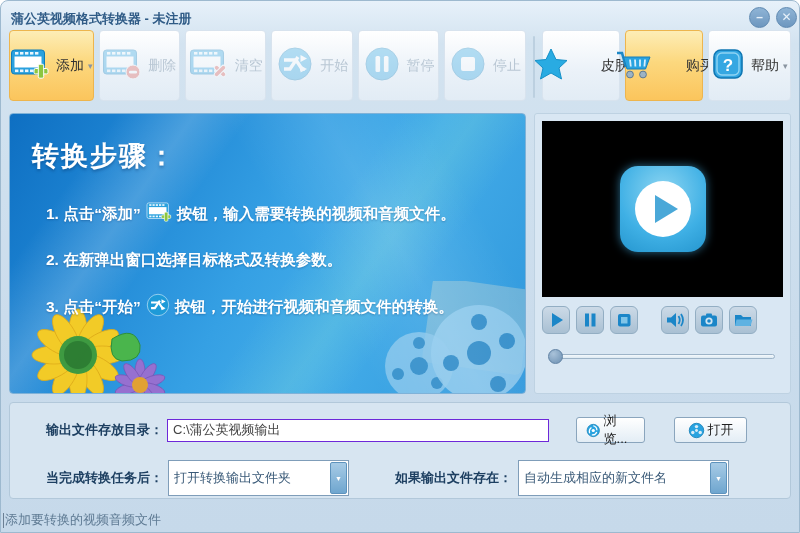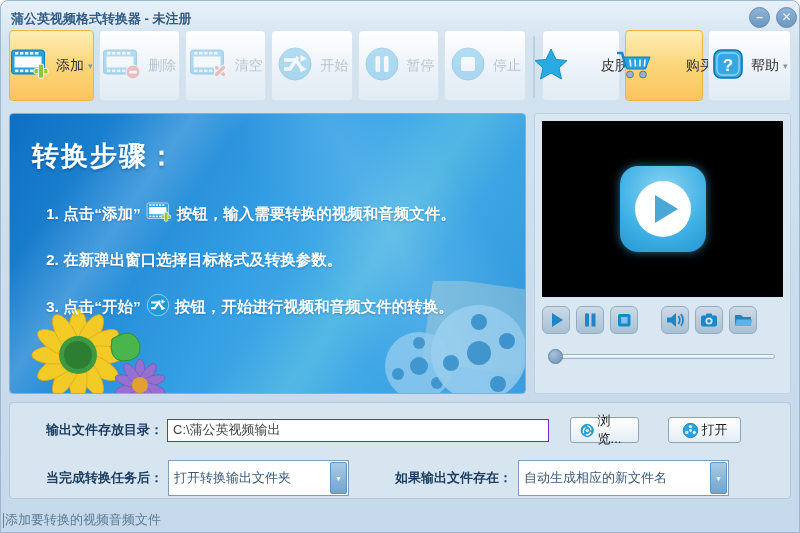--- a/index.html
+++ b/index.html
@@ -127,21 +127,21 @@
     width:382px; height:23px; margin-left:4px;
     border:1px solid #6d28d9; background:#fff; font-size:13px; color:#444;
     padding:0 5px; font-family:"Liberation Sans","DejaVu Sans",sans-serif;
   }
   .mini-btn {
     height:26px; border-radius:3px; border:1px solid #8aa5bd;
     background:linear-gradient(#ffffff,#e3edf5);
     display:flex; align-items:center; justify-content:center; gap:3px;
     font-size:13px; color:#222; padding:0 9px;
   }
-  .mini-btn.browse { margin-left:21px; width:69px; }
+  .mini-btn.browse { margin-left:27px; width:69px; }
   .mini-btn.open { margin-left:29px; width:73px; }
   .combo {
     position:relative; height:36px; background:#fff; border:1px solid #7f9db9;
     font-size:13px; color:#3a5a78; display:flex; align-items:center;
   }
   .combo .val { padding:0 22px 0 5px; white-space:nowrap; overflow:hidden; }
   .combo .arrow {
     position:absolute; right:1px; top:1px; bottom:1px; width:17px; border-radius:2px;
     background:linear-gradient(#a7cbe6,#6fa6cf);
     border:1px solid #5e93bd;

